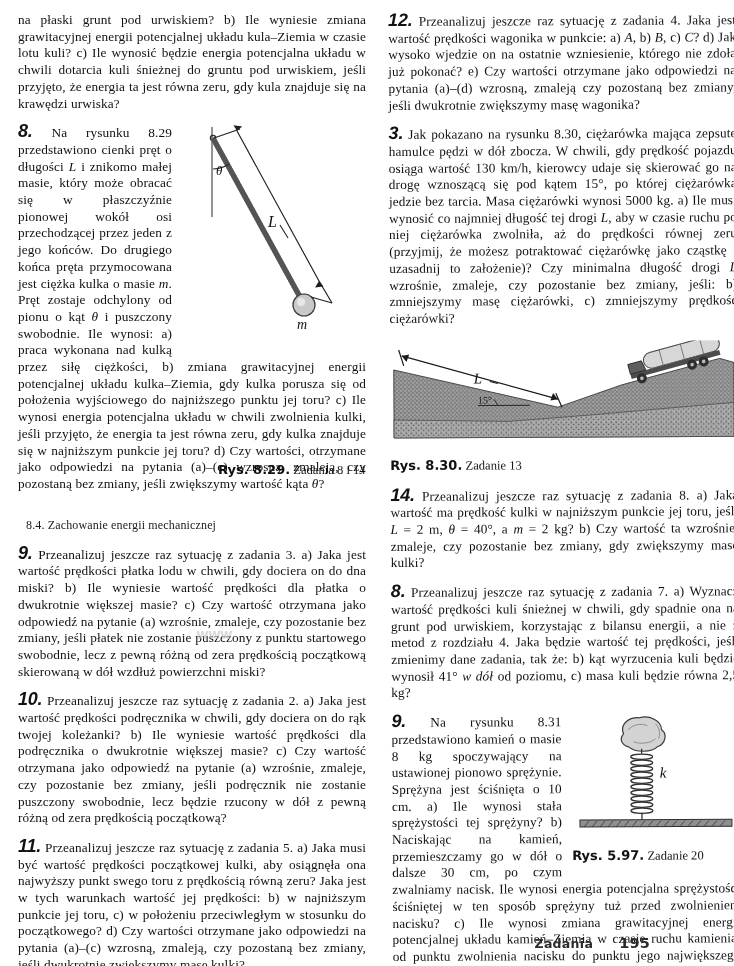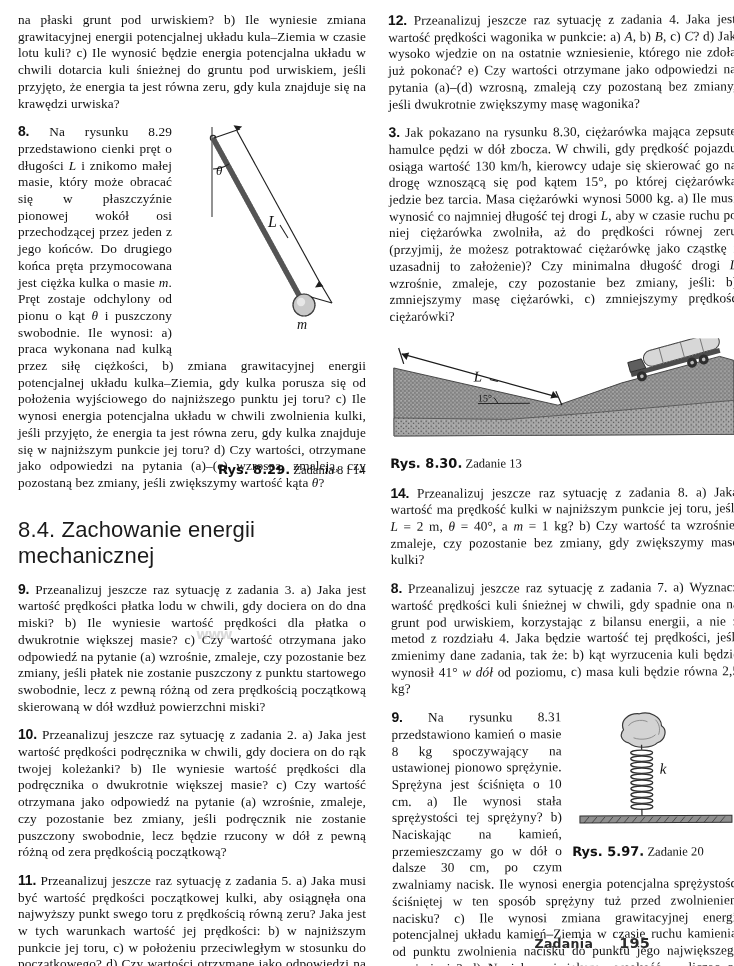--- a/index.html
+++ b/index.html
@@ -39,35 +39,36 @@
     line-height: 16.7px;
     text-align: justify;
     text-justify: inter-word;
     margin: 0 0 11px 0;
     letter-spacing: 0.1px;
     hyphens: manual;
   }
 
   .qnum {
     font-weight: bold;
-    font-size: 14px;
+    font-size: 18px;
     font-family: "Liberation Sans", "DejaVu Sans", sans-serif;
     letter-spacing: -0.2px;
+    font-style: italic;
   }
 
   i, .it { font-style: italic; }
 
   
   .section-head {
-    font-family: Liberation Sans, sans-serif;
-    font-size: 22px;
+    font-family: Liberation Serif, serif;
+    font-size: 12px;
     font-weight: 500;
     letter-spacing: 0.15px;
     color: #1a1a1a;
-    margin: 14px 0 12px 0;
+    margin: 14px 0 12px 8px;
   }
 
   
   .fig-caption {
     font-size: 12.6px;
     font-family: "Liberation Serif", "DejaVu Serif", serif;
     color: #111;
     margin-top: 7px;
   }
   .fig-caption .cap-strong {
@@ -282,21 +283,21 @@
         </g>
       </svg>
     </div>
 
     <div class="fig-caption" style="margin: 2px 0 13px 0;">
       <span class="cap-strong">Rys. 8.30.</span><span> Zadanie 13</span>
     </div>
 
     <p class="para">
       <span class="qnum">14.</span>
-      <span>Przeanalizuj jeszcze raz sytuację z zadania 8. a) Jaką wartość ma prędkość kulki w najniższym punkcie jej toru, jeśli </span><i>L</i><span> = 2 m, </span><i>θ</i><span> = 40°, a </span><i>m</i><span> = 1 kg? </span><span>b) Czy wartość ta wzrośnie, zmaleje, czy pozostanie bez zmiany, gdy zwiększymy masę kulki?</span>
+      <span>Przeanalizuj jeszcze raz sytuację z zadania 8. a) Jaką wartość ma prędkość kulki w najniższym punkcie jej toru, jeśli </span><i>L</i><span> = 2 m, </span><i>θ</i><span> = 40°, a </span><i>m</i><span> = 2 kg? </span><span>b) Czy wartość ta wzrośnie, zmaleje, czy pozostanie bez zmiany, gdy zwiększymy masę kulki?</span>
     </p>
 
     <p class="para">
       <span class="qnum">8.</span>
       <span>Przeanalizuj jeszcze raz sytuację z zadania 7. a) Wyznacz wartość prędkości kuli śnieżnej w chwili, gdy spadnie ona na grunt pod urwiskiem, korzystając z bilansu energii, a nie z metod z rozdziału 4. Jaka będzie wartość tej prędkości, jeśli zmienimy dane zadania, tak że: b) kąt wyrzucenia kuli będzie wynosił 41° </span><i>w dół</i><span> od poziomu, c) masa kuli będzie równa 2,5 kg?</span>
     </p>
 
     <div class="wrap-fig-831">
       <svg width="168" height="128" viewBox="0 0 168 128">
 

